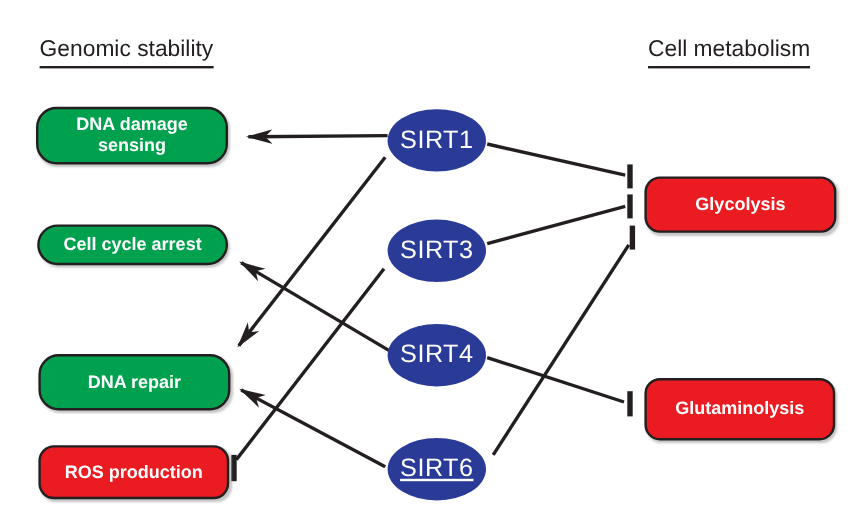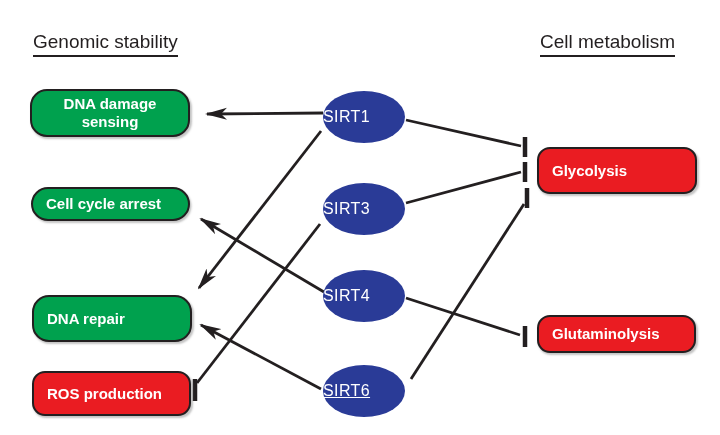--- a/index.html
+++ b/index.html
@@ -5,28 +5,28 @@
   html,body{margin:0;padding:0;background:#ffffff;}
   body{
     width:720px;height:435px;
     font-family:"Liberation Sans",sans-serif;
     position:relative;overflow:hidden;
   }
   .stage{position:relative;width:720px;height:435px;background:var(--bg,#fff);}
   #edge-layer{position:absolute;left:0;top:0;}
   #nodes{position:absolute;left:0;top:0;width:100%;height:100%;pointer-events:none;}
 
-  .node{position:absolute;display:flex;align-items:center;
+  .node{position:absolute;display:flex;align-items:center;justify-content:center;
         text-align:center;box-sizing:border-box;}
   .box{border:2px solid var(--line);color:#ffffff;font-weight:700;font-size:15px;
        line-height:1.18;padding:2px 13px;box-shadow:1.5px 2px 2px rgba(125,125,125,.45);}
   .c-green{background:var(--green);border-radius:17px;}
   .c-red{background:var(--red);border-radius:13px;}
   .c-blue{background:var(--blue);}
-  .ellipse{border-radius:50%;color:#ffffff;font-weight:400;font-size:16px;letter-spacing:.4px;}
+  .ellipse{border-radius:50%;color:#ffffff;font-weight:400;font-size:21px;letter-spacing:.4px;}
   .heading{font-size:19px;color:var(--line);}
   .heading .label{border-bottom:2px solid var(--line);padding-bottom:2px;white-space:nowrap;}
 
   .edge-line{stroke:var(--line);stroke-width:2.8;fill:none;}
   .edge-bar{stroke:var(--line);stroke-width:4.5;fill:none;}
   marker path{fill:var(--line);}
 </style>
 </head>
 <body>
 
@@ -69,21 +69,21 @@
       </div>
       <div class="node box c-green" style="left: 32px; top: 295px; width: 160px; height: 47px;">
         <span class="label">DNA repair</span>
       </div>
       <div class="node box c-red" style="left: 32px; top: 371px; width: 159px; height: 45px;">
         <span class="label">ROS production</span>
       </div>
       <div class="node box c-red" style="left: 537px; top: 147px; width: 160px; height: 47px;">
         <span class="label">Glycolysis</span>
       </div>
-      <div class="node box c-red" style="left: 537px; top: 315px; width: 159px; height: 38px;">
+      <div class="node box c-red" style="left: 537px; top: 315px; width: 159px; height: 52px;">
         <span class="label">Glutaminolysis</span>
       </div>
       <div class="node ellipse c-blue" style="left: 323px; top: 91px; width: 82px; height: 52px;">
         <span class="label">SIRT1</span>
       </div>
       <div class="node ellipse c-blue" style="left: 323px; top: 183px; width: 82px; height: 52px;">
         <span class="label">SIRT3</span>
       </div>
       <div class="node ellipse c-blue" style="left: 323px; top: 270px; width: 82px; height: 52px;">
         <span class="label">SIRT4</span>

